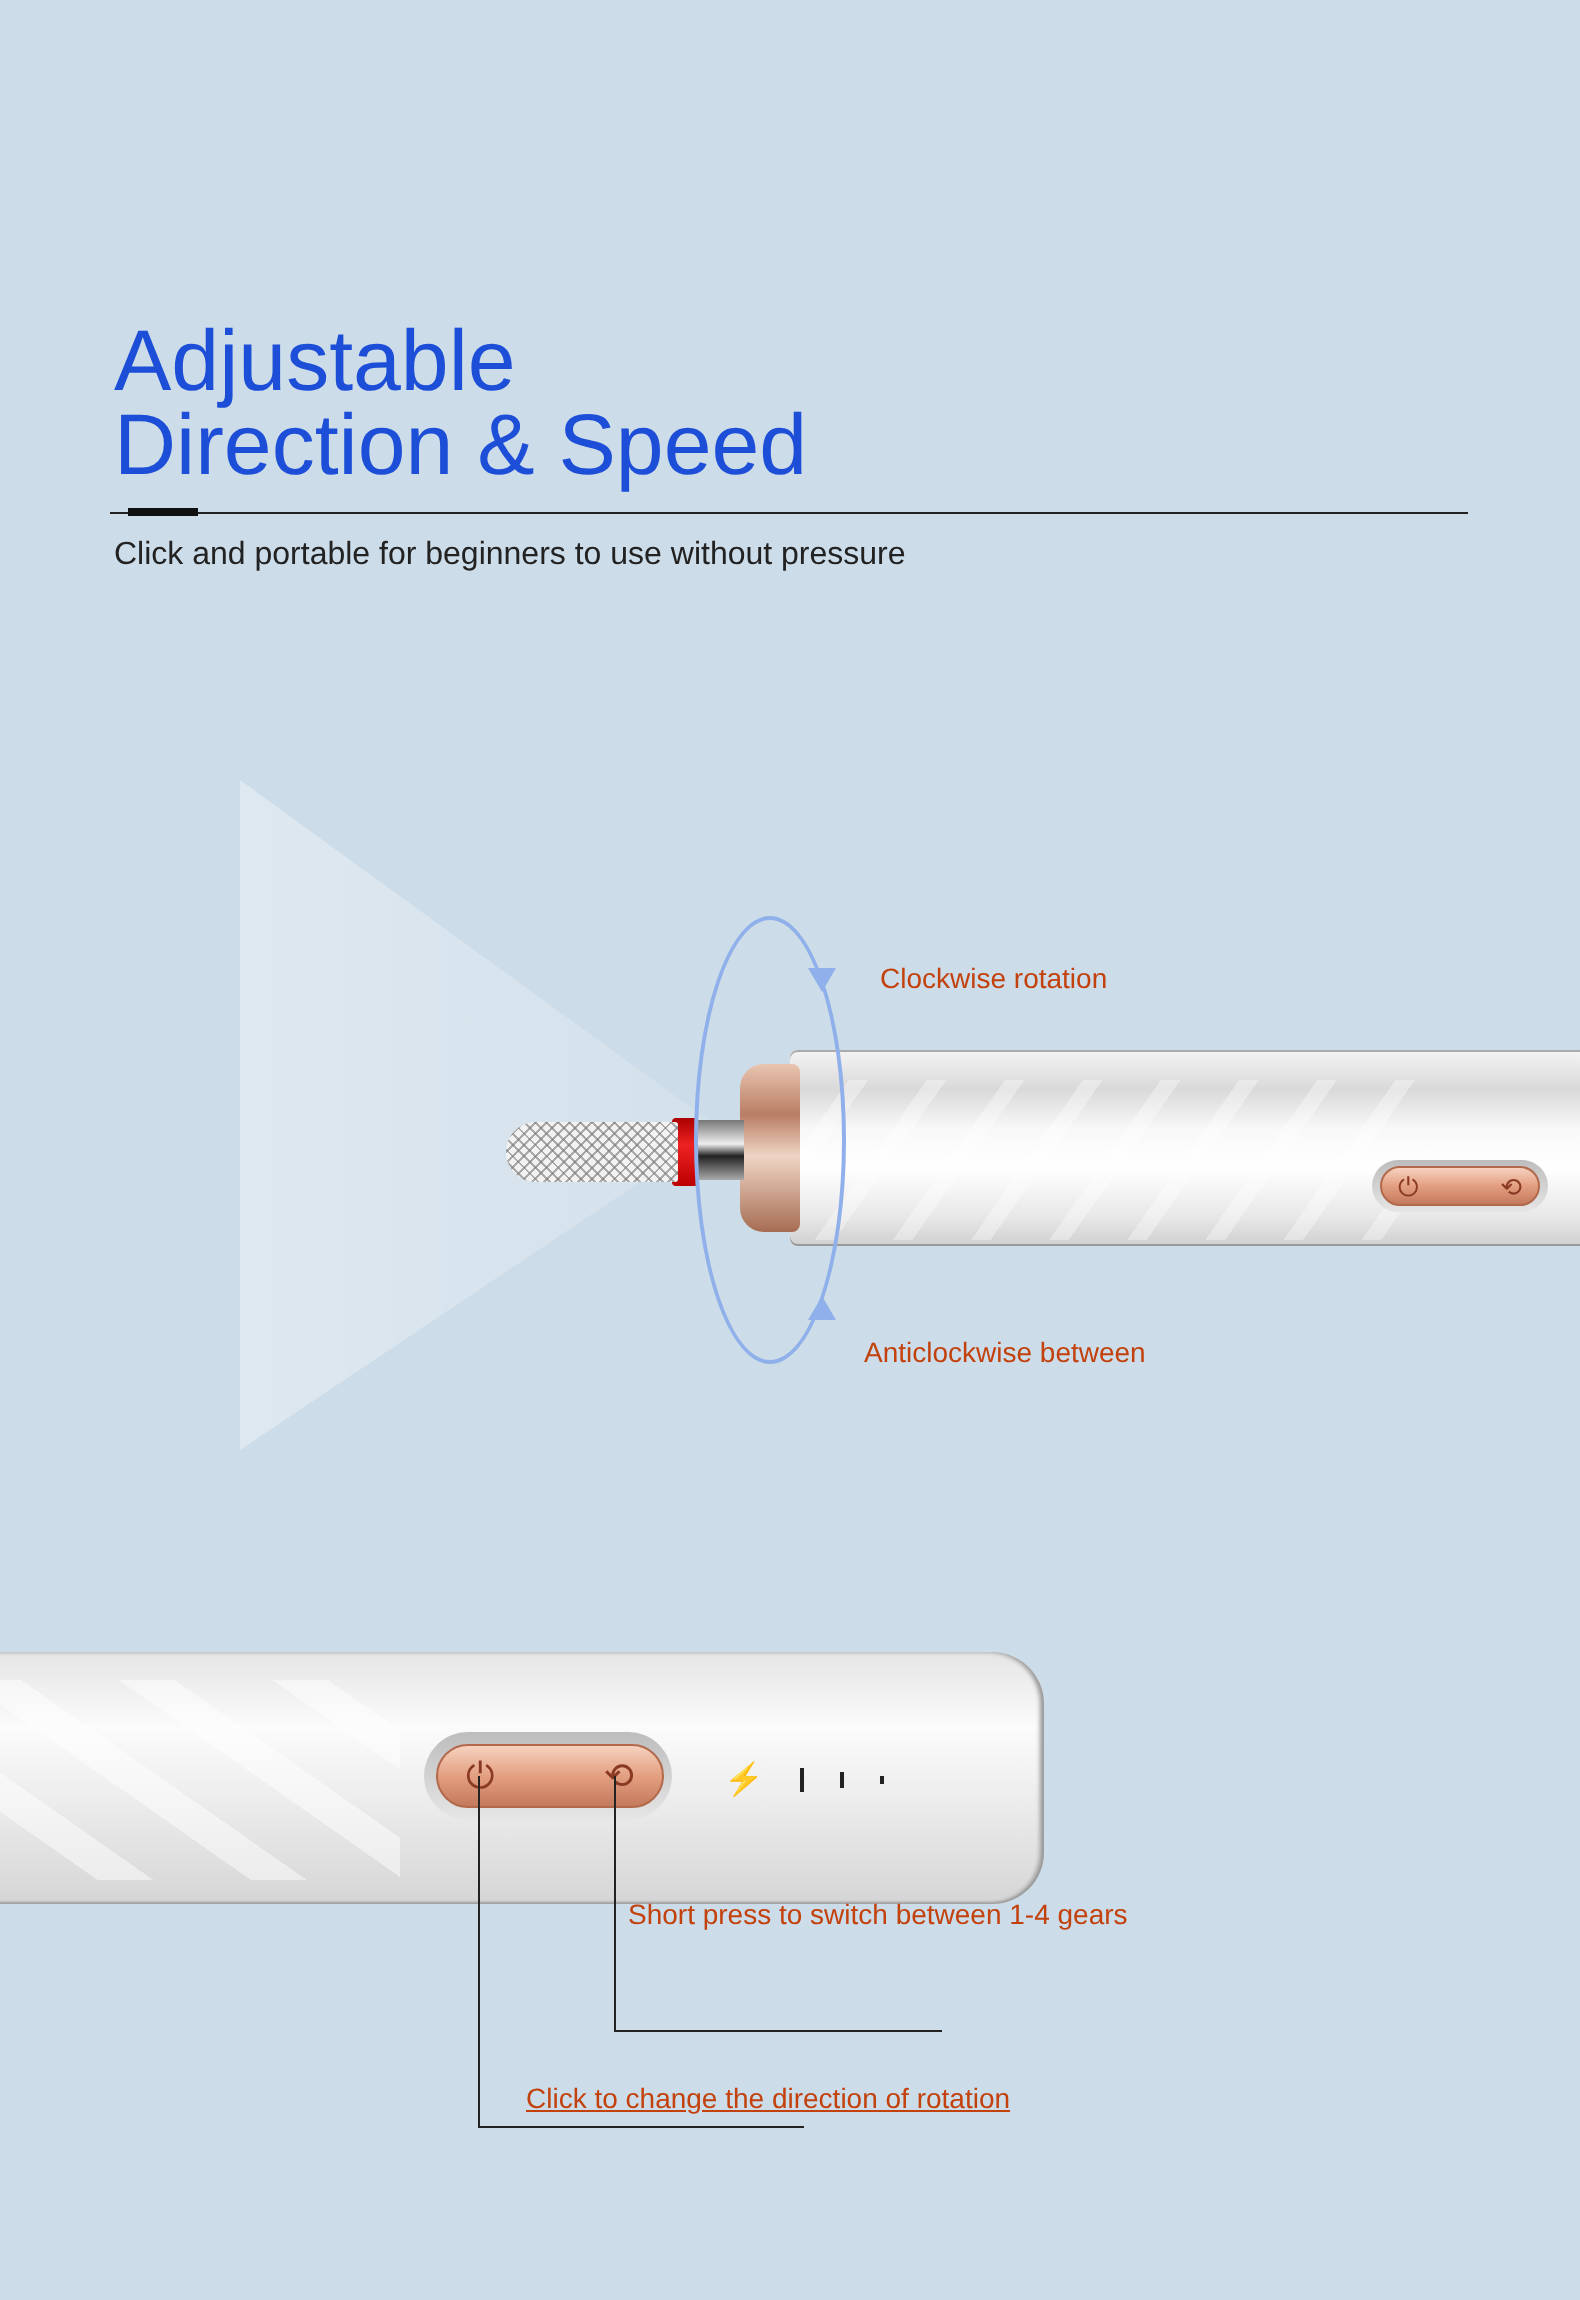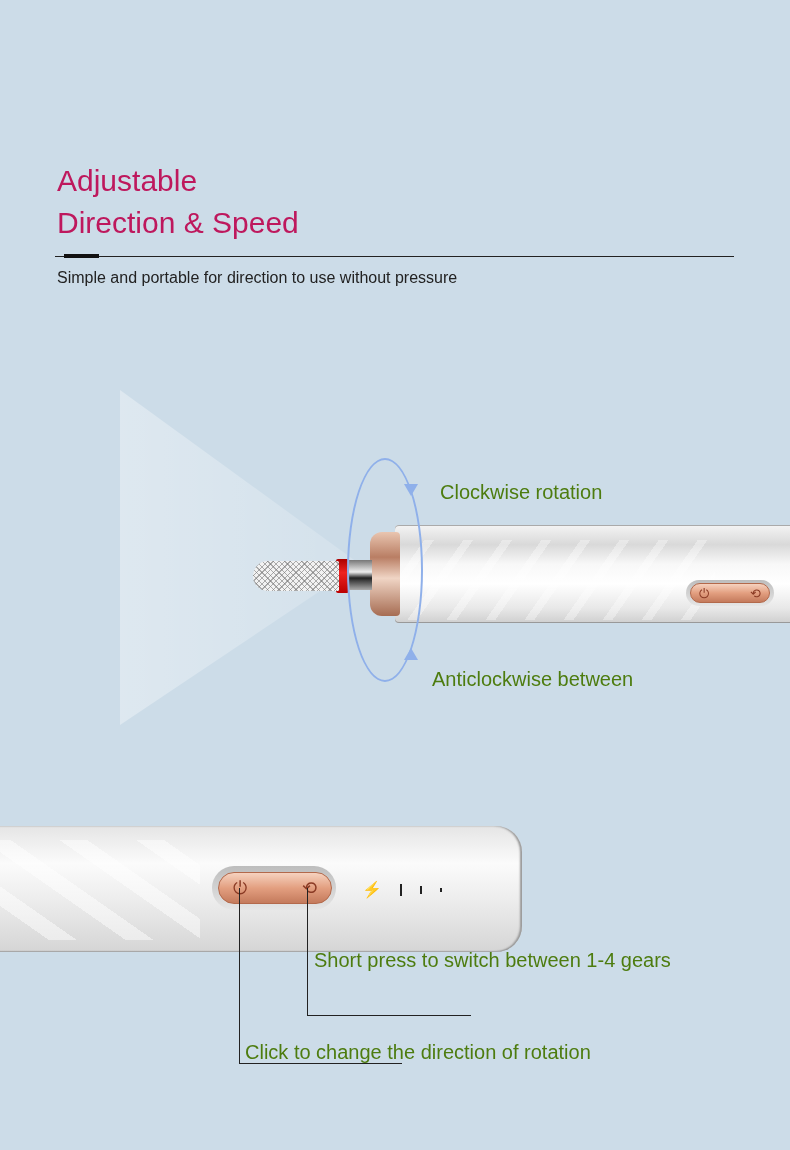--- a/index.html
+++ b/index.html
@@ -1,22 +1,22 @@
 <!DOCTYPE html>
 <html><head>
 <meta charset="utf-8">
 <style>
   html, body { margin:0; padding:0; }
   body { width:790px; height:1150px; background:#ccdce8; position:relative; overflow:hidden; font-family:"Liberation Sans", sans-serif; color:#111; }
   .abs { position:absolute; }
-  .title { left:57px; top:160px; font-size:30px; line-height:42px; color:#be185d; margin:0; font-weight:normal; }
+  .title { left:57px; top:160px; font-size:43px; line-height:42px; color:#1d4ed8; margin:0; font-weight:normal; }
   .rule { left:55px; top:256px; width:679px; height:1px; background:#222; }
   .rule-accent { left:64px; top:254px; width:35px; height:4px; background:#111; }
   .subtitle { left:57px; top:269px; font-size:16px; color:#222; }
-  .label { font-size:20px; color:#4d7c0f; white-space:nowrap; }
+  .label { font-size:14px; color:#c2410c; white-space:nowrap; }
   .light-cone { left:120px; top:390px; width:240px; height:335px; background:linear-gradient(90deg, rgba(255,255,255,0.35), rgba(255,255,255,0.15)); clip-path:polygon(0 0, 100% 52%, 0 100%); }
   .pen-body { left:395px; top:525px; width:400px; height:98px; border-radius:4px 0 0 4px;
      background:linear-gradient(180deg,#f4f4f4 0%,#d9d9d9 20%,#f8f8f8 40%,#ffffff 60%,#e8e8e8 85%,#cfcfcf 100%);
      box-shadow: inset 0 1px 0 #aaa, inset 0 -1px 0 #999; }
   .pen-stripes { left:395px; top:540px; width:320px; height:80px; background:repeating-linear-gradient(125deg, rgba(255,255,255,0) 0 24px, rgba(255,255,255,0.7) 24px 32px); opacity:0.5; }
   .collar { left:370px; top:532px; width:30px; height:84px; border-radius:12px 4px 4px 12px; background:linear-gradient(180deg,#e9c5b0,#b97e64 30%,#f0d5c5 55%,#a66c52 100%); }
   .shaft { left:348px; top:560px; width:24px; height:30px; background:linear-gradient(180deg,#777,#eee 40%,#222 60%,#aaa); }
   .red-ring { left:336px; top:559px; width:13px; height:34px; background:linear-gradient(180deg,#a00,#e22 40%,#b00); border-radius:2px; }
   .bit { left:253px; top:561px; width:86px; height:30px; border-radius:40px 4px 4px 40px; background:repeating-linear-gradient(45deg,#f2f2f2 0 3px,#aaa 3px 4px),#ddd; }
   .bit::after { content:""; position:absolute; inset:0; border-radius:inherit; background:repeating-linear-gradient(-45deg, transparent 0 3px, rgba(120,120,120,0.6) 3px 4px); }
@@ -36,21 +36,21 @@
 </style>
 </head>
 <body>
 
 <h1 class="abs title">
   <span>Adjustable</span><br>
   <span>Direction &amp; Speed</span>
 </h1>
 <div class="abs rule"></div>
 <div class="abs rule-accent"></div>
-<div class="abs subtitle">Simple and portable for direction to use without pressure</div>
+<div class="abs subtitle">Click and portable for beginners to use without pressure</div>
 
 <div class="abs light-cone"></div>
 <div class="abs pen-body"></div>
 <div class="abs pen-stripes"></div>
 <div class="abs collar"></div>
 <div class="abs shaft"></div>
 <div class="abs red-ring"></div>
 <div class="abs bit"></div>
 <div class="abs ring"></div>
 <div class="abs arrow arrow-top"></div>
@@ -78,13 +78,13 @@
   <span class="bar" style="height:8px;"></span>
   <span class="bar" style="height:4px;"></span>
 </div>
 
 <div class="abs line" style="left:307px;top:888px;width:1px;height:127px;"></div>
 <div class="abs line" style="left:307px;top:1015px;width:164px;height:1px;"></div>
 <div class="abs line" style="left:239px;top:888px;width:1px;height:175px;"></div>
 <div class="abs line" style="left:239px;top:1063px;width:163px;height:1px;"></div>
 
 <div class="abs label" style="left:314px;top:949px;">Short press to switch between 1-4 gears</div>
-<div class="abs label" style="left:245px;top:1041px;">Click to change the direction of rotation</div>
+<div class="abs label" style="left:263px;top:1041px;text-decoration:underline;">Click to change the direction of rotation</div>
 
 </body></html>

